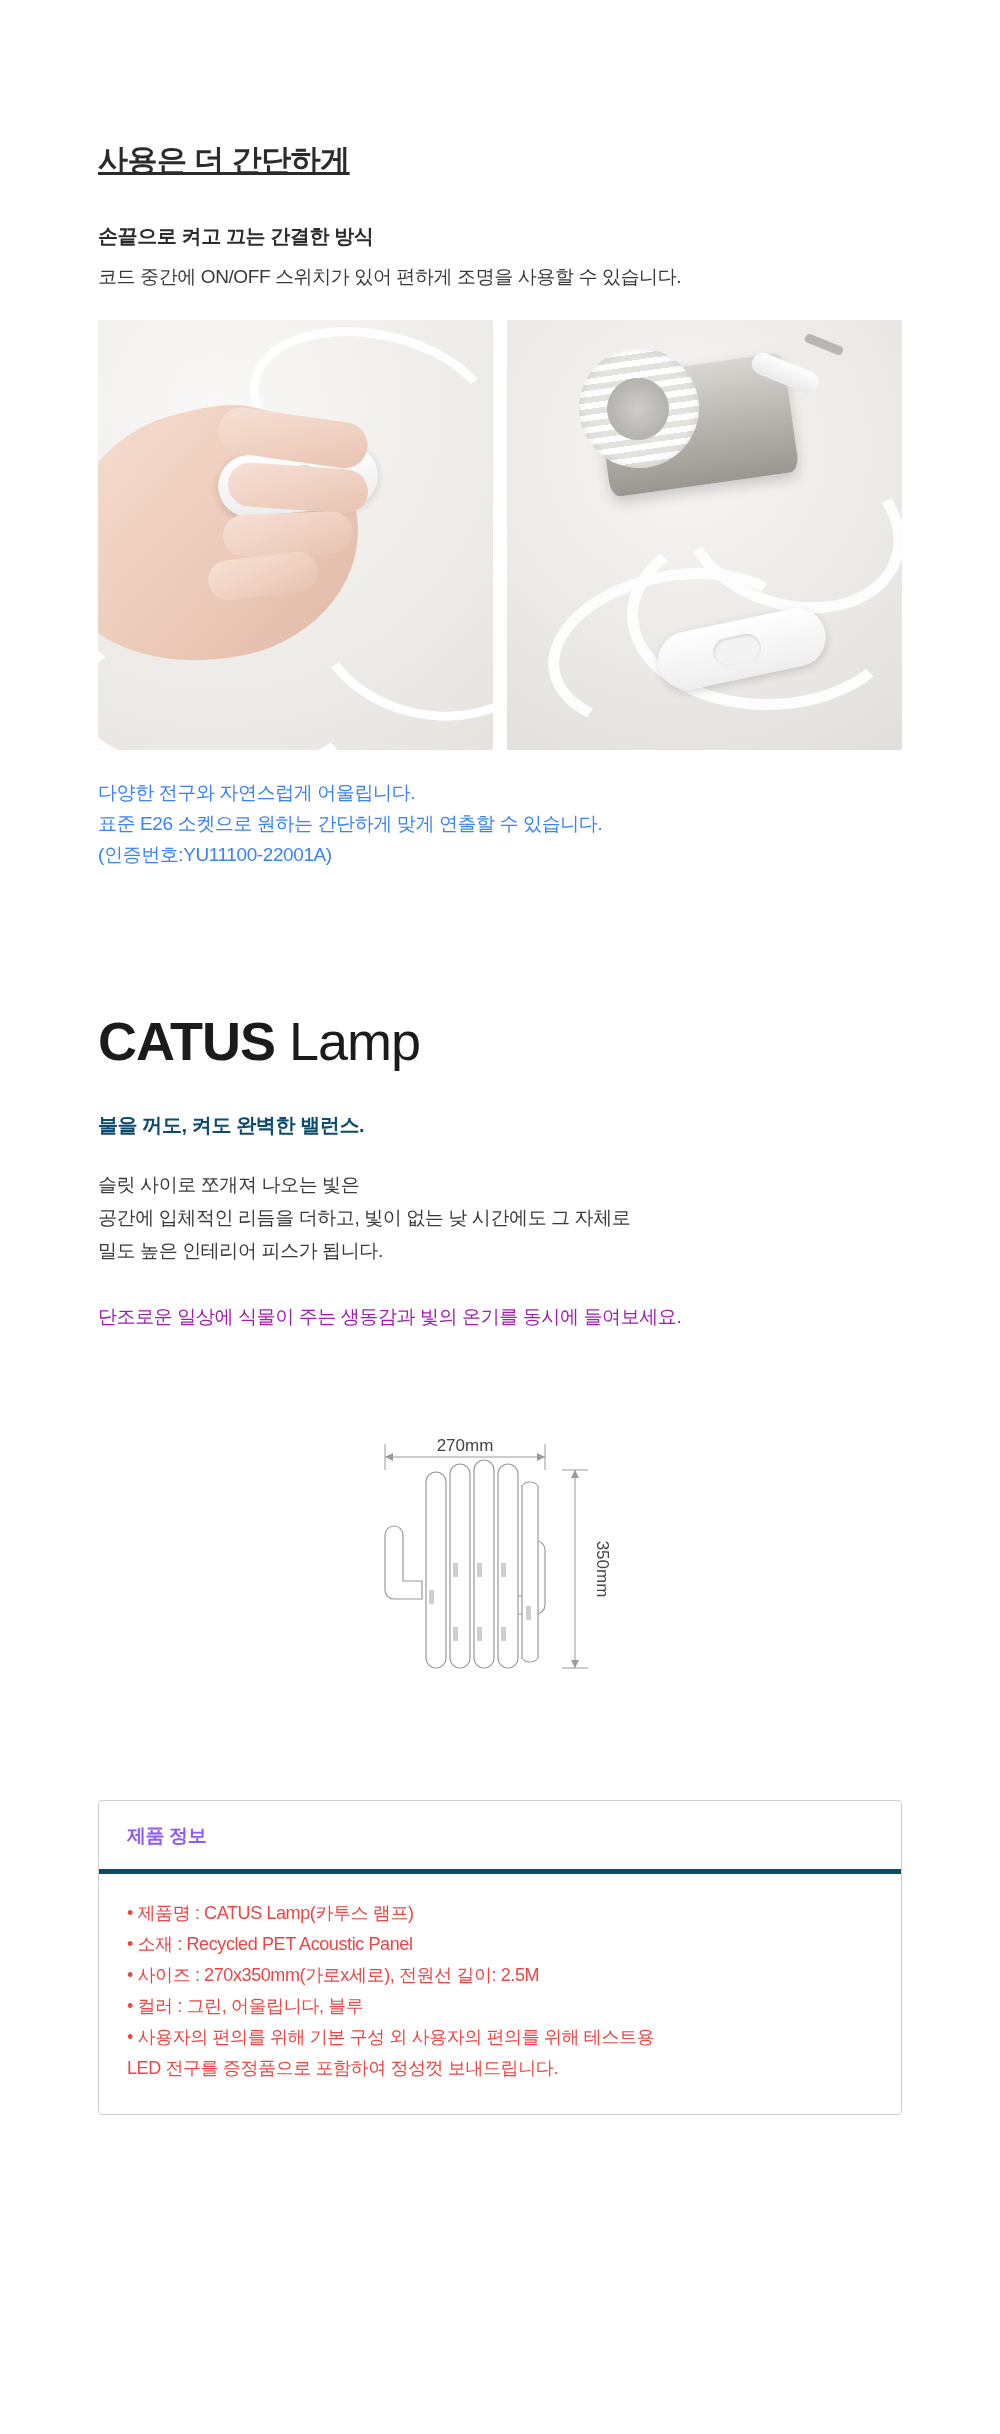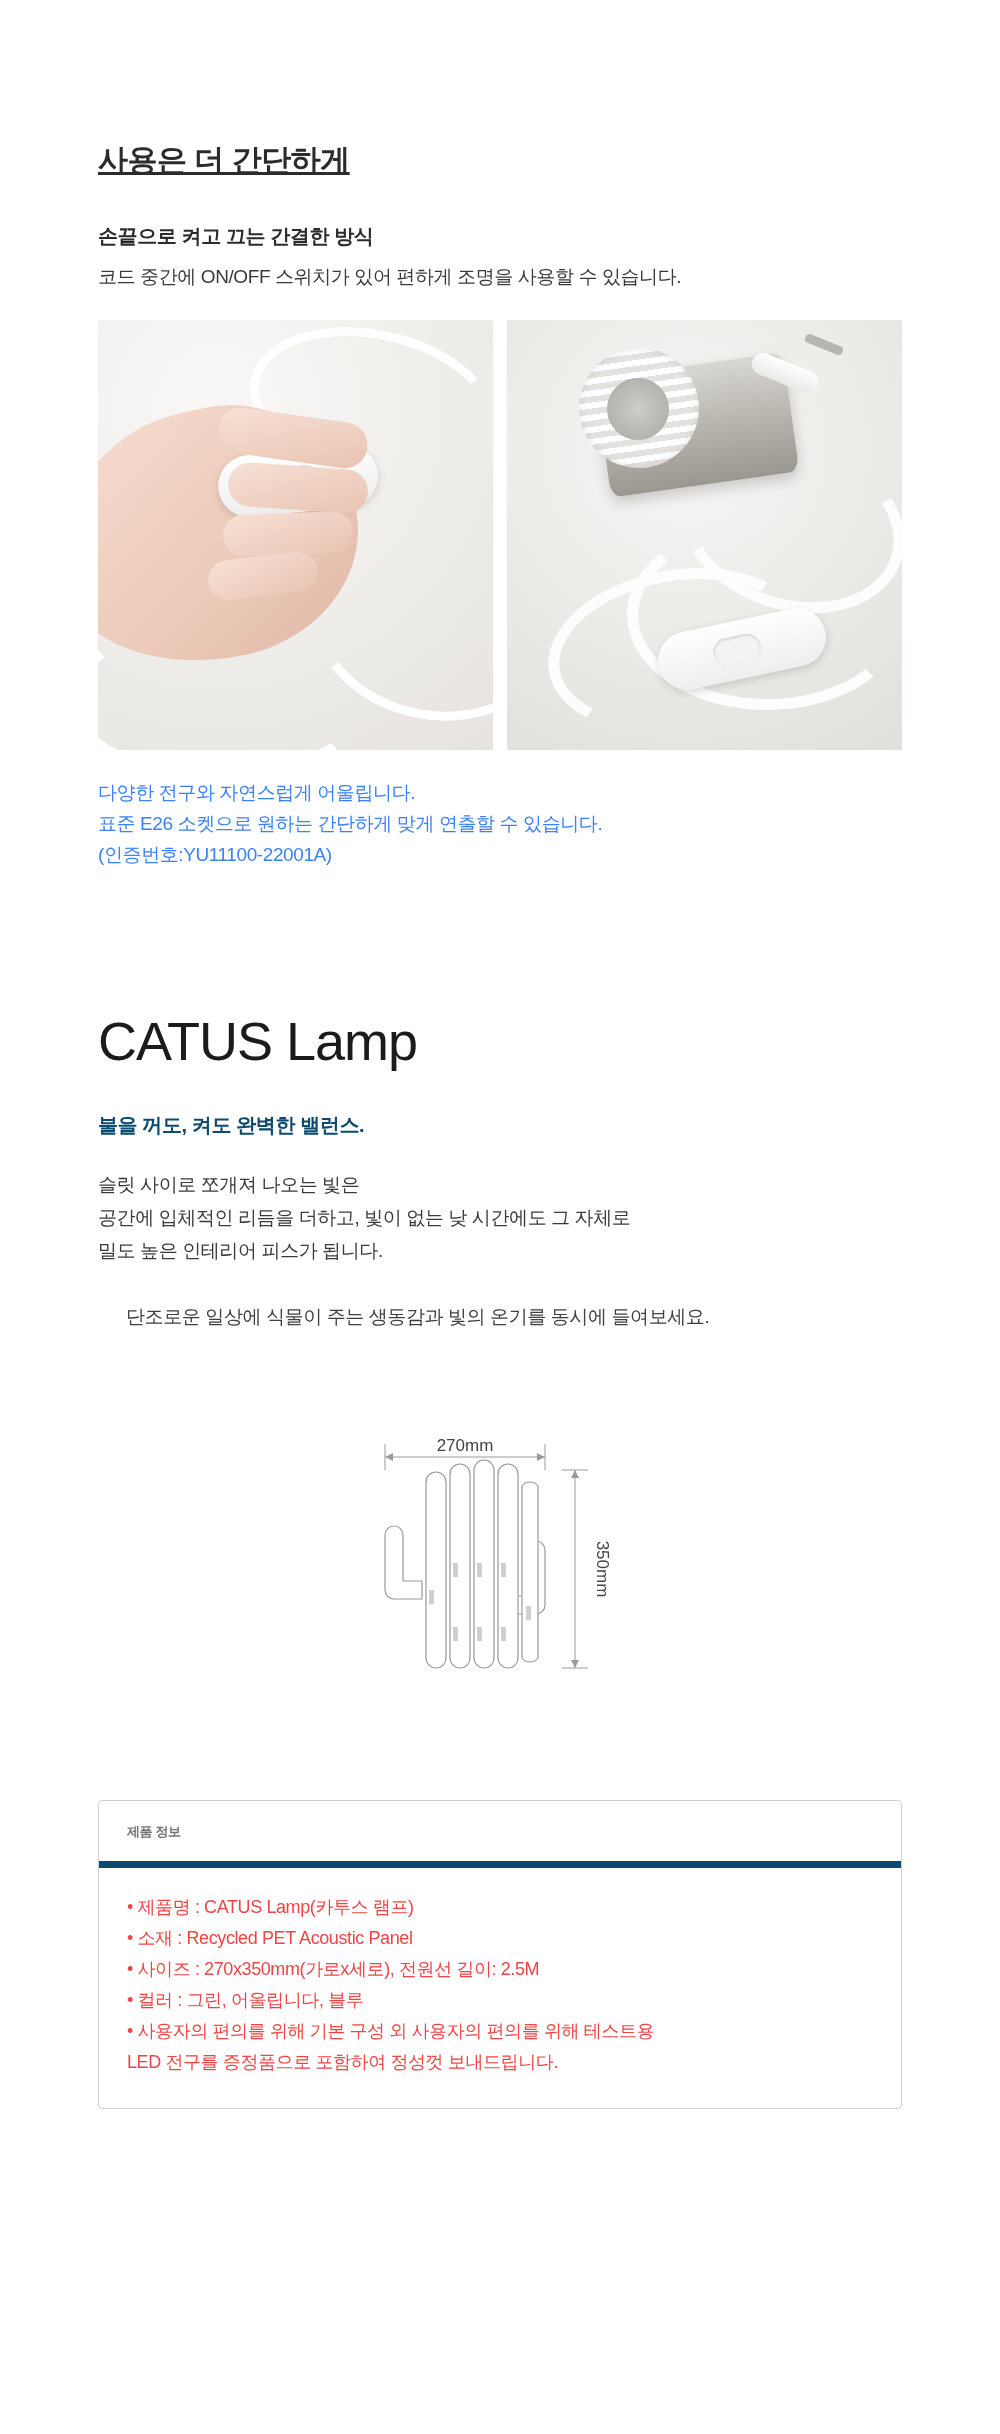--- a/index.html
+++ b/index.html
@@ -183,67 +183,66 @@
     letter-spacing: -0.4px;
   }
 
   
   .brand {
     padding-top: 140px;
     font-size: 54px;
     letter-spacing: -1px;
     color: #1b1b1b;
   }
-  .brand b { font-weight: 400; }
+  .brand b { font-weight: 700; }
   .brand span { font-weight: 400; }
 
   .s2-sub {
     font-size: 20px;
     font-weight: 700;
     padding-top: 40px;
     color: #0c4a6e;
     letter-spacing: -0.4px;
   }
   .s2-body {
     font-size: 19px;
     color: #3a3a3a;
     padding-top: 30px;
     line-height: 1.72;
     letter-spacing: -0.4px;
   }
   .s2-body2 {
     font-size: 19px;
-    color: #404040;
+    color: #a21caf;
     padding-top: 34px;
     line-height: 1.72;
     letter-spacing: -0.4px;
-    margin-left: 28px;
   }
 
   
   .diagram-wrap {
     padding-top: 96px;
     display: flex;
     justify-content: center;
   }
   .diagram { position: relative; width: 420px; height: 260px; }
 
   
   .infobox {
     margin-top: 110px;
     border: 1px solid #cfcfcf;
     border-radius: 4px;
     overflow: hidden;
   }
   .infobox-head {
     padding: 22px 28px 20px;
-    font-size: 13px;
+    font-size: 19px;
     font-weight: 700;
-    color: #737373;
-    border-bottom: 7px solid #0c4a6e;
+    color: #8b5cf6;
+    border-bottom: 5px solid #0c4a6e;
     letter-spacing: -0.4px;
   }
   .infobox-body {
     padding: 24px 28px 30px;
   }
   .info-li {
     font-size: 18px;
     color: #ef4444;
     line-height: 1.72;
     letter-spacing: -0.4px;

